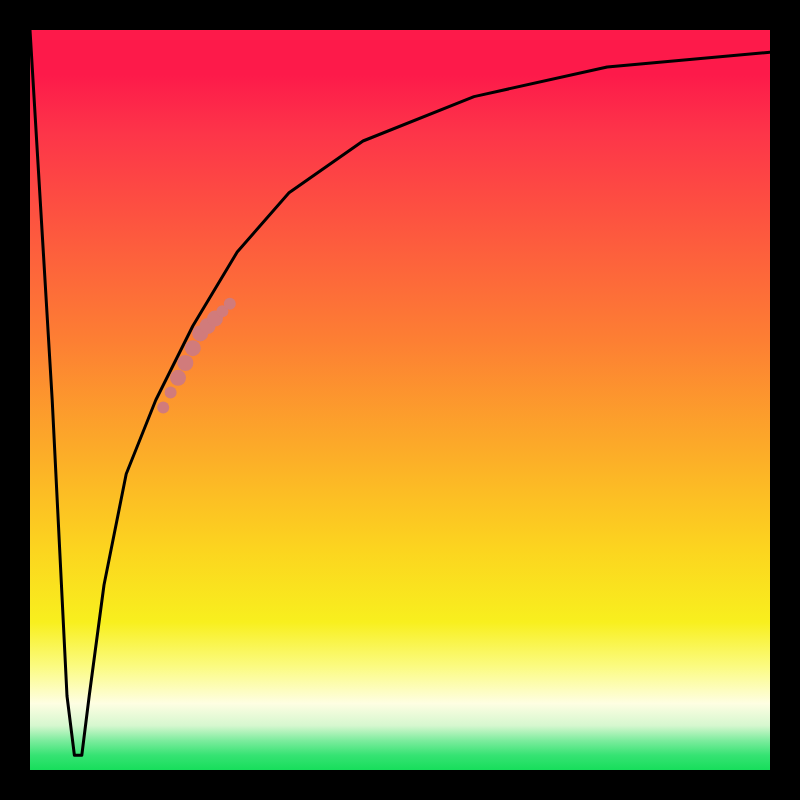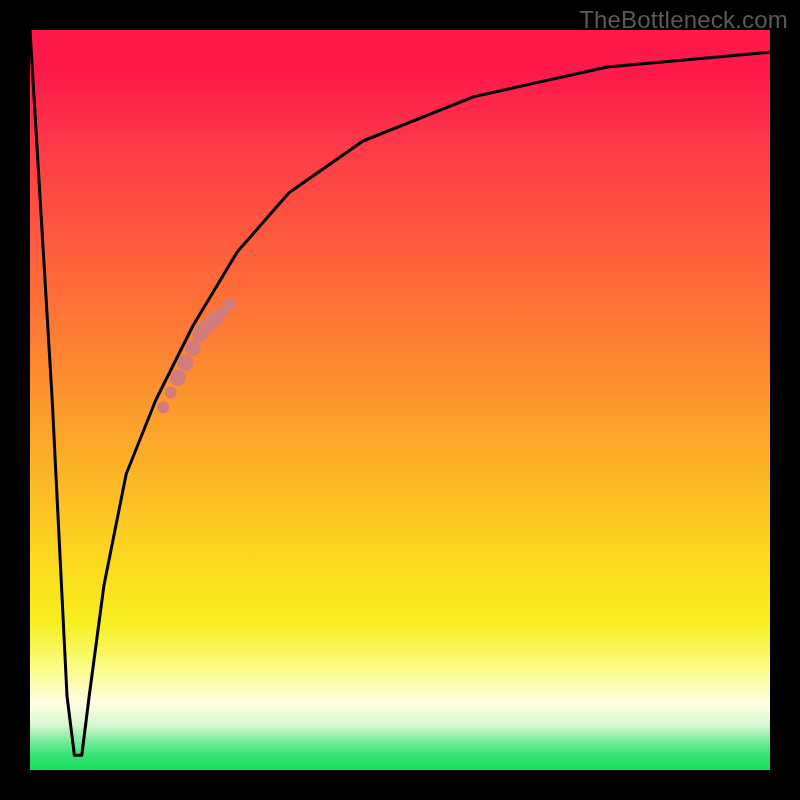--- a/index.html
+++ b/index.html
@@ -61,21 +61,20 @@
     width: 100%;
     height: 100%;
     pointer-events: none;
   }
 </style>
 </head>
 <body>
 
 <div class="frame">
 
-  <div class="watermark">TheBottleneck.com</div>
 
   <div class="plot-area">
     <div class="gradient-bg"></div>
 
     <svg class="curve" viewBox="0 0 740 740" preserveAspectRatio="none">
       <path id="main-curve" fill="none" stroke="#000" stroke-width="3" stroke-linejoin="round" stroke-linecap="round" d="M0.0 0.0 L22.2 370.0 L37.0 666.0 L44.4 725.2 L51.8 725.2 L59.2 666.0 L74.0 555.0 L96.2 444.0 L125.8 370.0 L162.8 296.0 L207.2 222.0 L259.0 162.8 L333.0 111.0 L444.0 66.6 L577.2 37.0 L740.0 22.2"></path>
       <g id="highlight-dots">
           <circle cx="133.2" cy="377.4" r="6" fill="#d17b7b"></circle>
           <circle cx="140.6" cy="362.6" r="6" fill="#d17b7b"></circle>
           <circle cx="148.0" cy="347.8" r="8" fill="#d17b7b"></circle>

